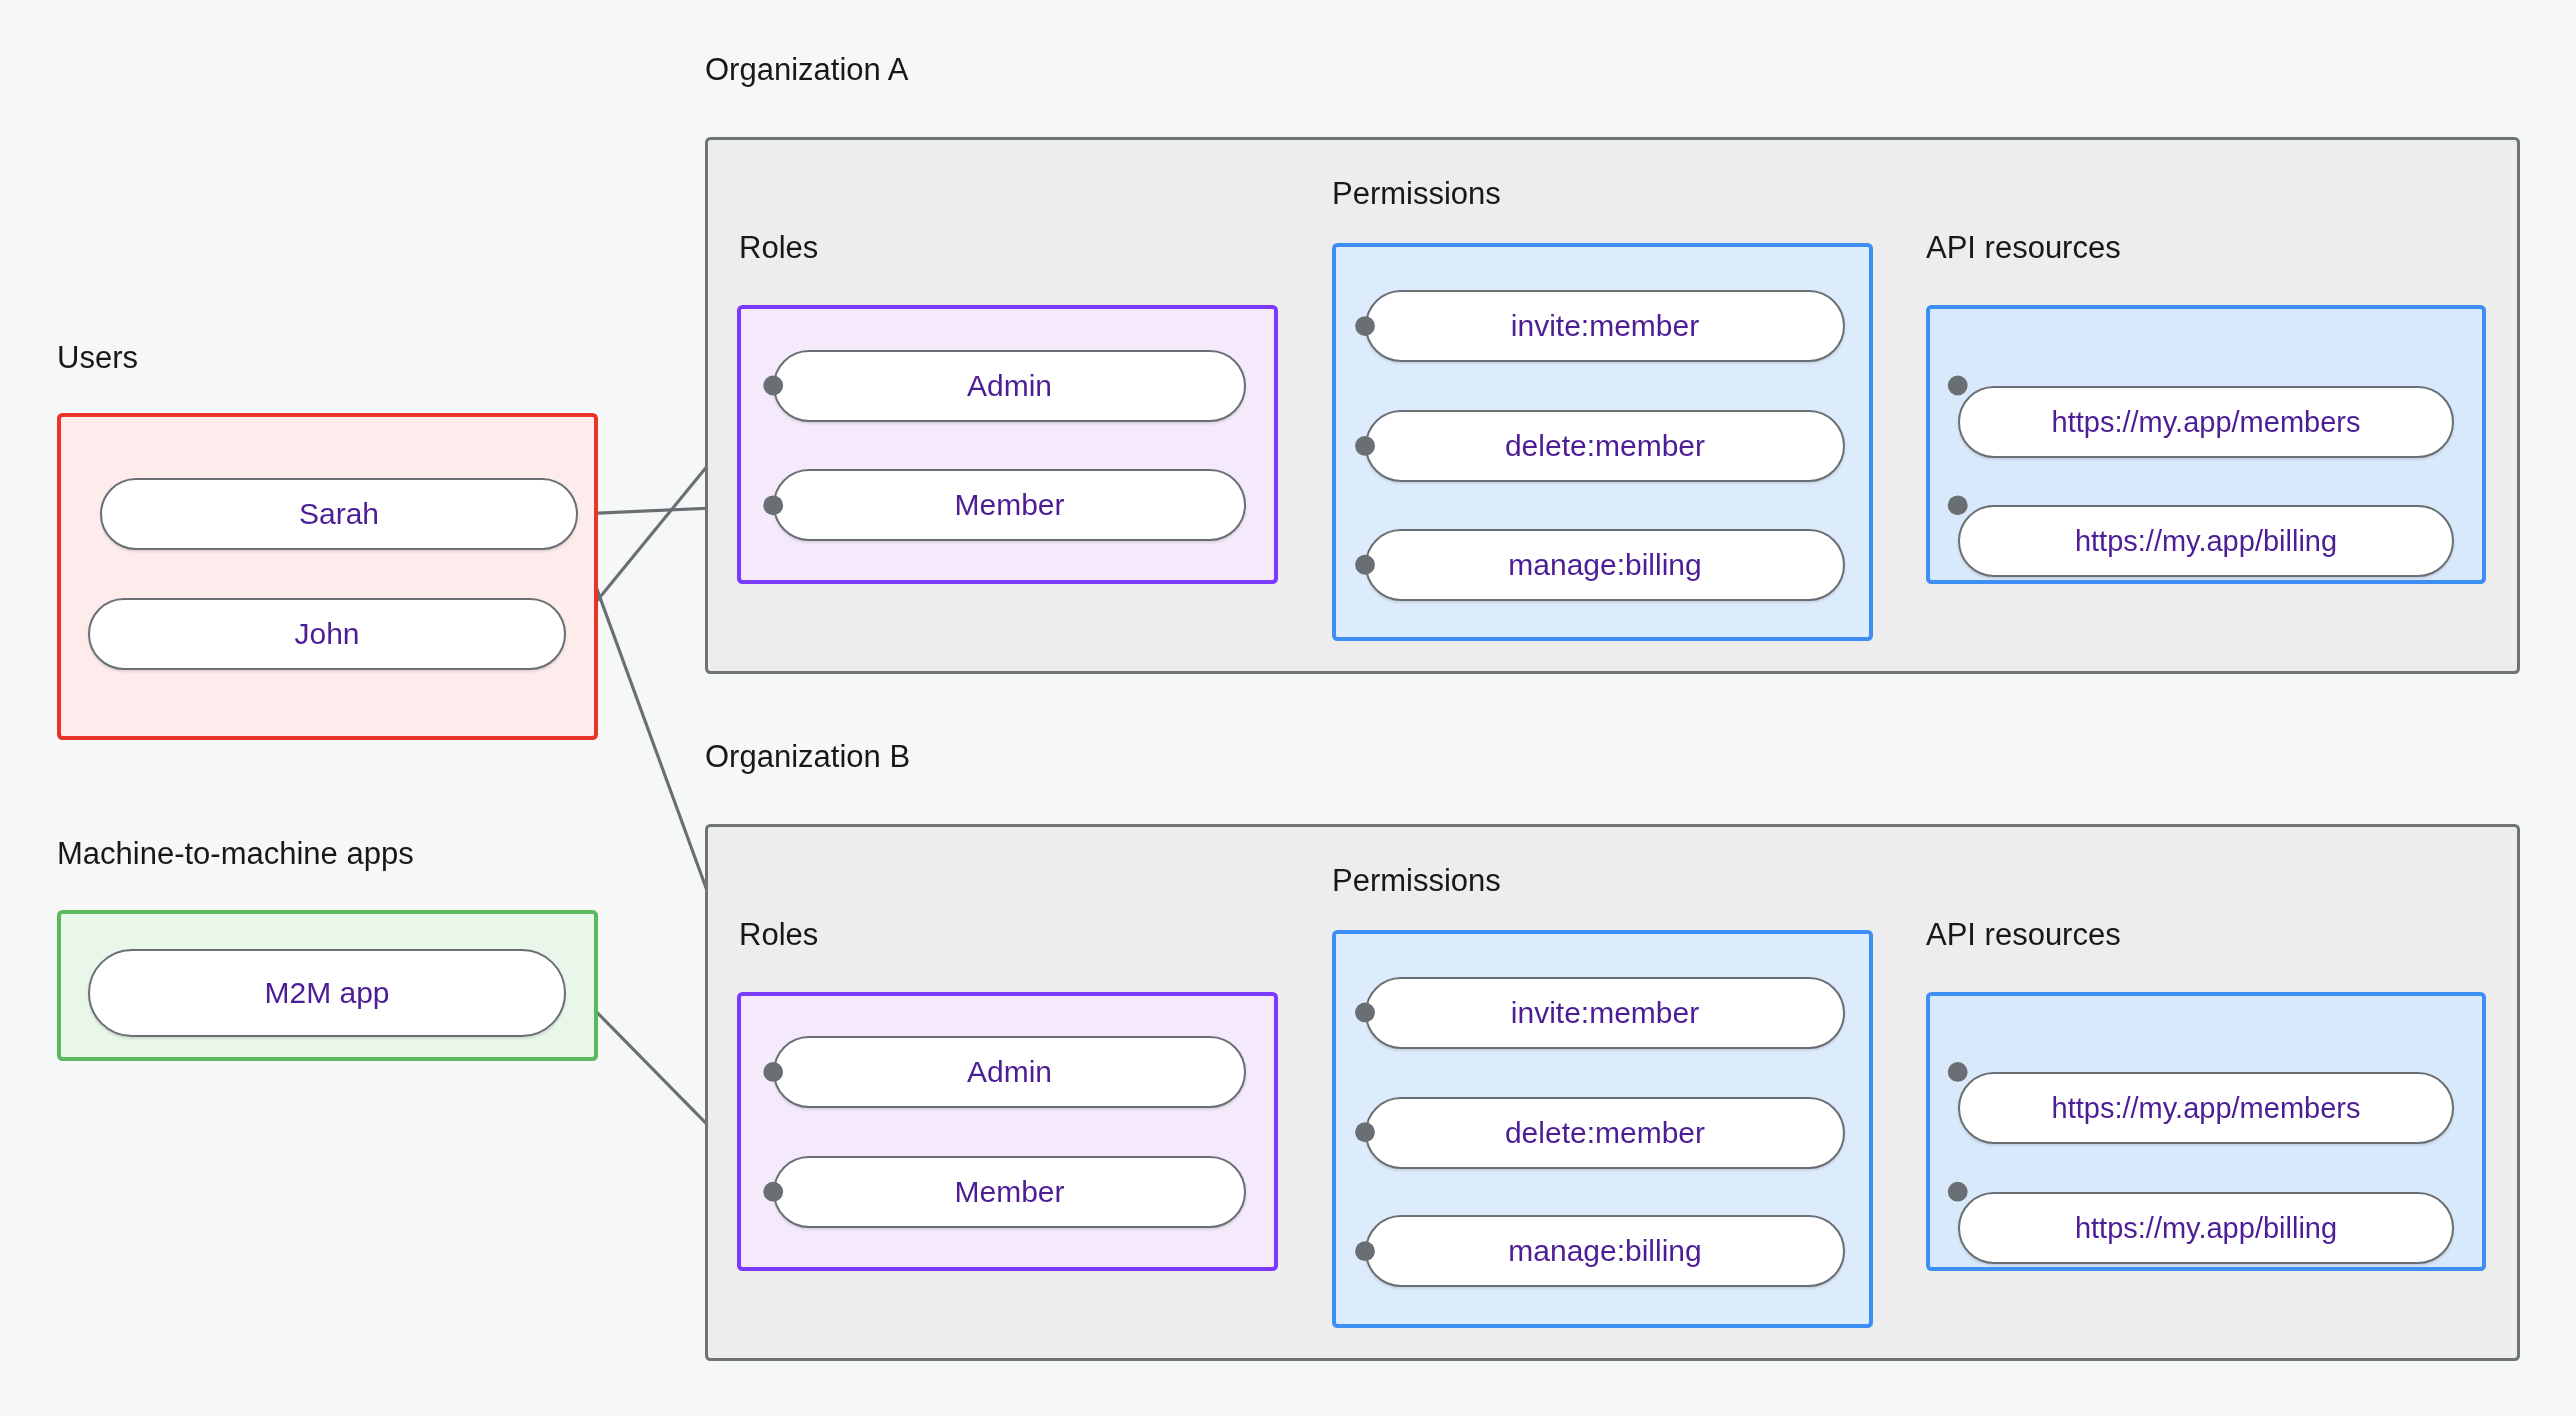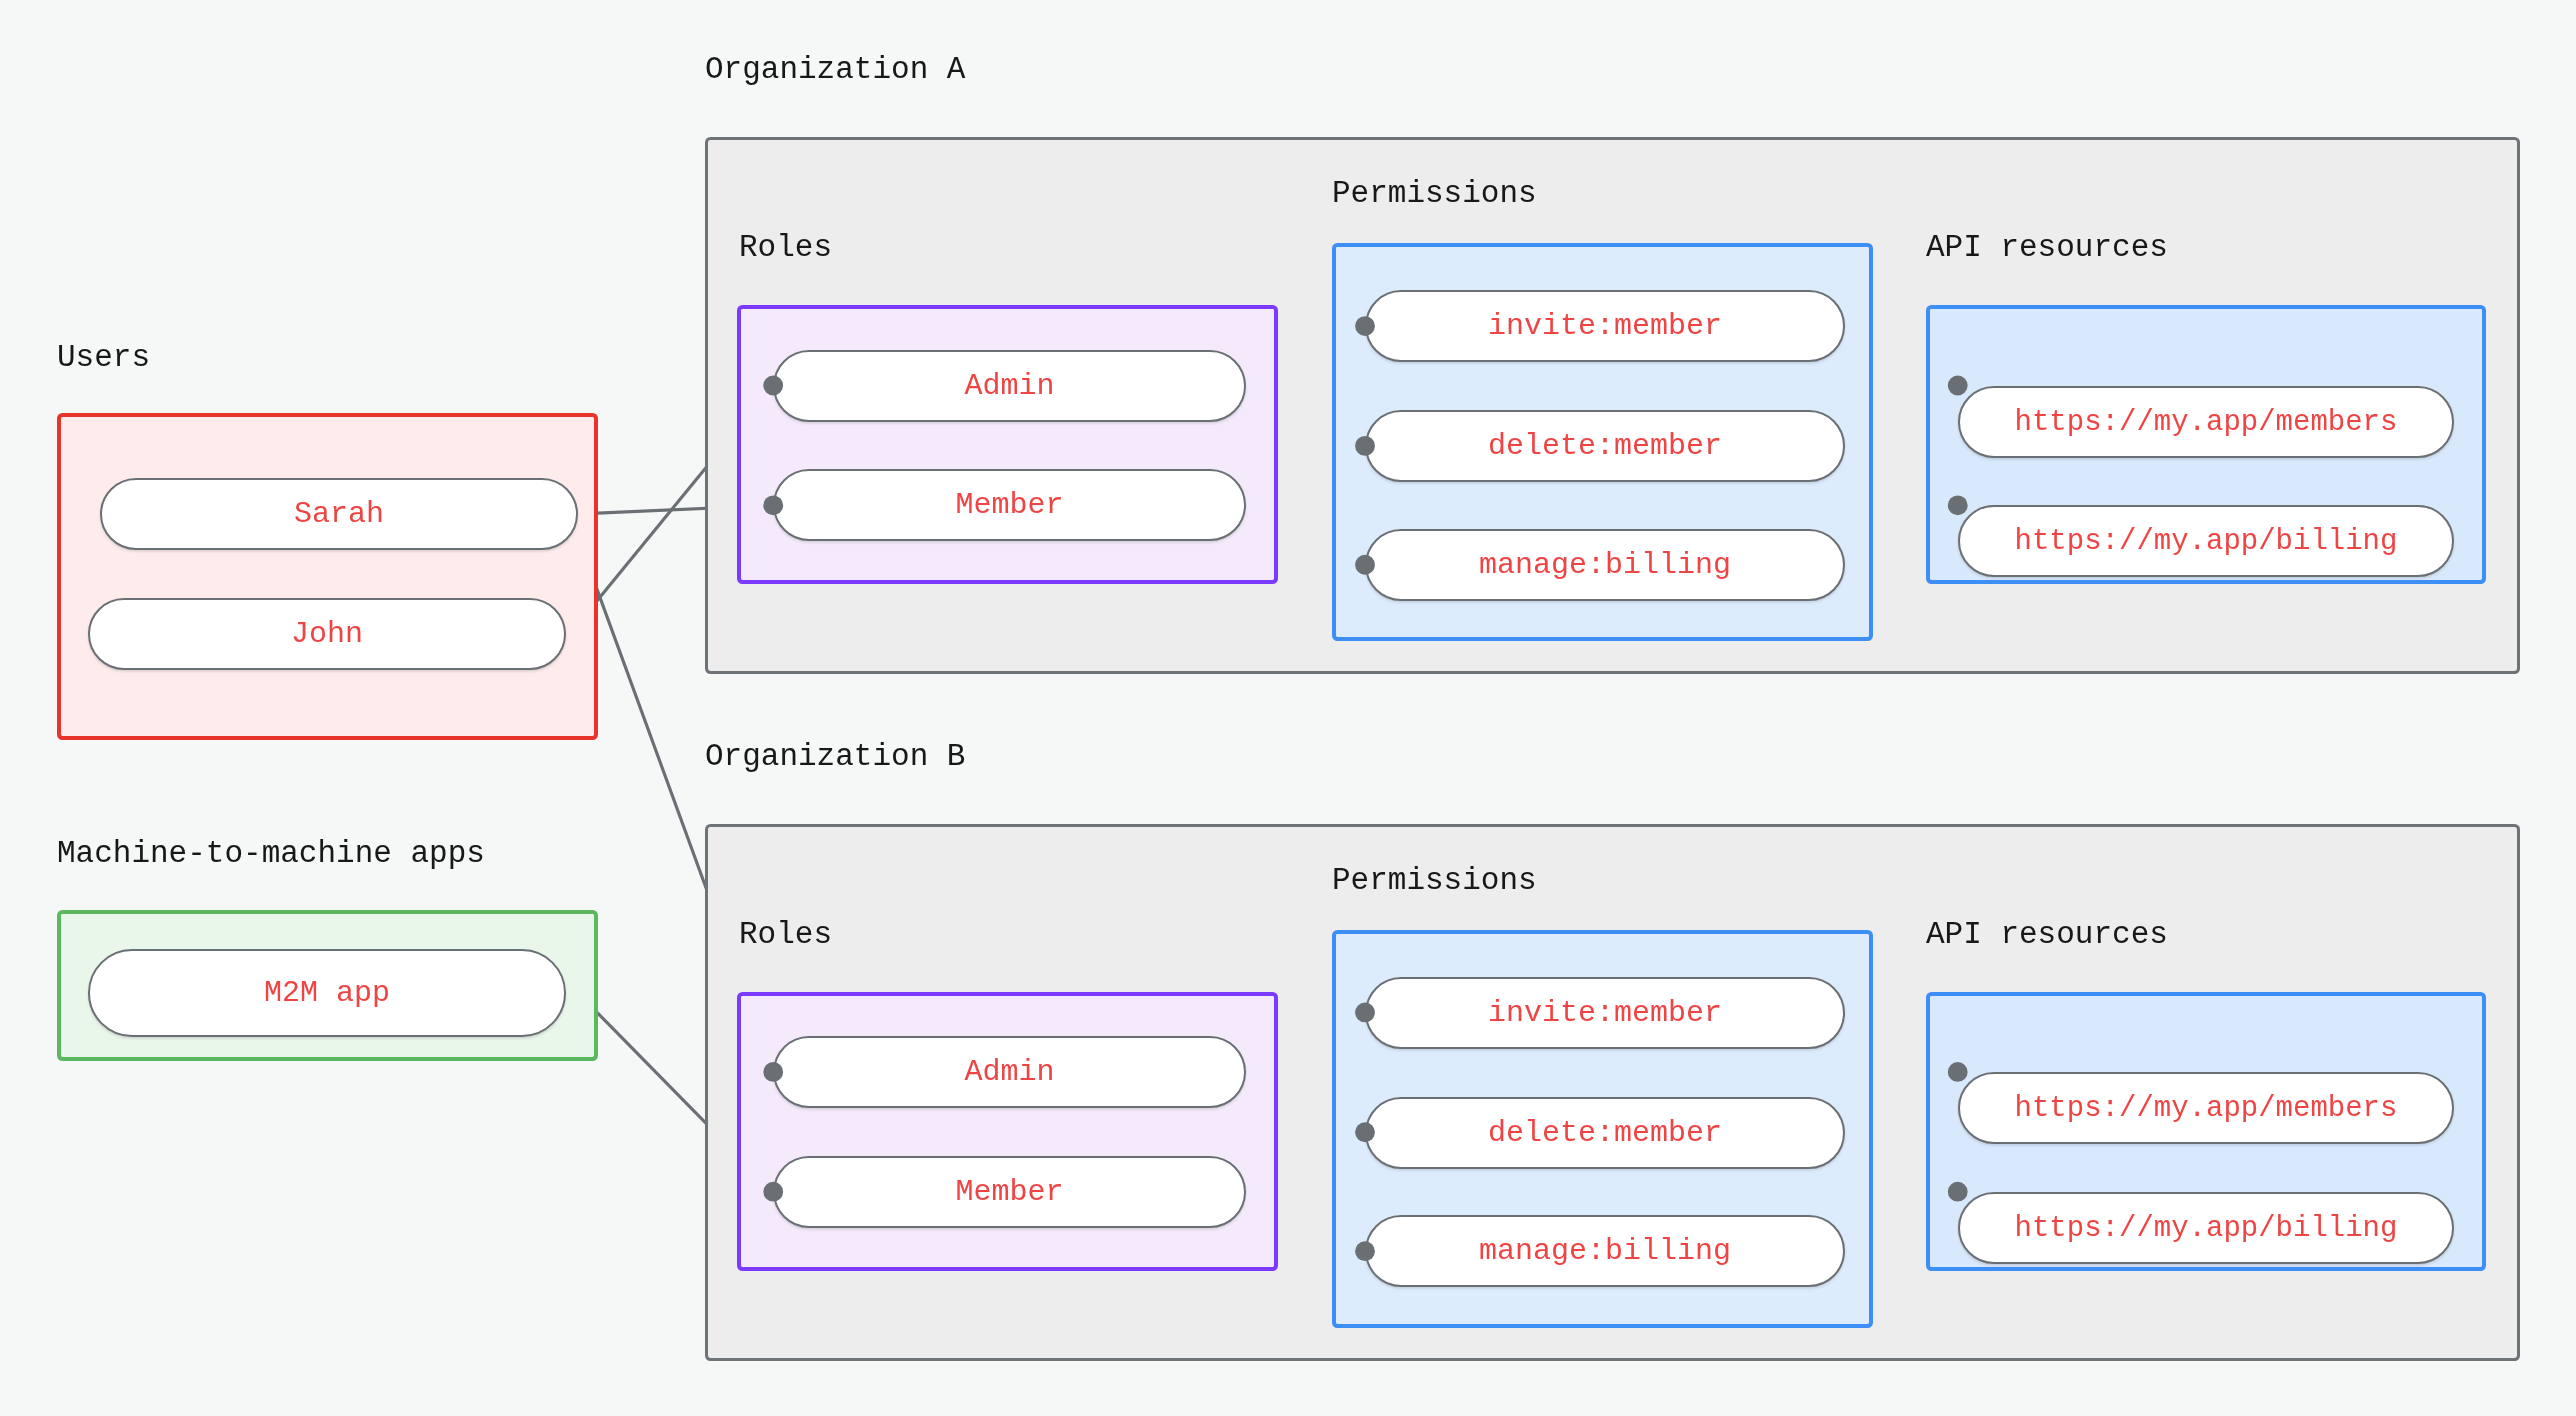--- a/index.html
+++ b/index.html
@@ -5,21 +5,21 @@
   html, body {
     margin: 0;
     padding: 0;
     background: #f6f8f8;
   }
   #stage {
     position: relative;
     width: 2576px;
     height: 1416px;
     background: #f6f8f8;
-    font-family: Liberation Mono, monospace;
+    font-family: Liberation Sans, sans-serif;
     overflow: hidden;
   }
   svg.layer {
     position: absolute;
     top: 0; left: 0;
     width: 2576px;
     height: 1416px;
   }
   
   .group-box {
@@ -62,21 +62,21 @@
   
   .pill {
     position: absolute;
     box-sizing: border-box;
     background: #ffffff;
     border: 2.7px solid #6a6f73;
     border-radius: 900px;
     display: flex;
     align-items: center;
     justify-content: center;
-    color: #ef4444;
+    color: #4c1d95;
     font-size: 30px;
     white-space: nowrap;
     box-shadow: 0 1.8px 2.7px rgba(0,0,0,0.12);
   }
   .pill.small { font-size: 29px; margin-top: 36px; }
 </style>
 </head>
 <body>
 
 <div id="stage">

